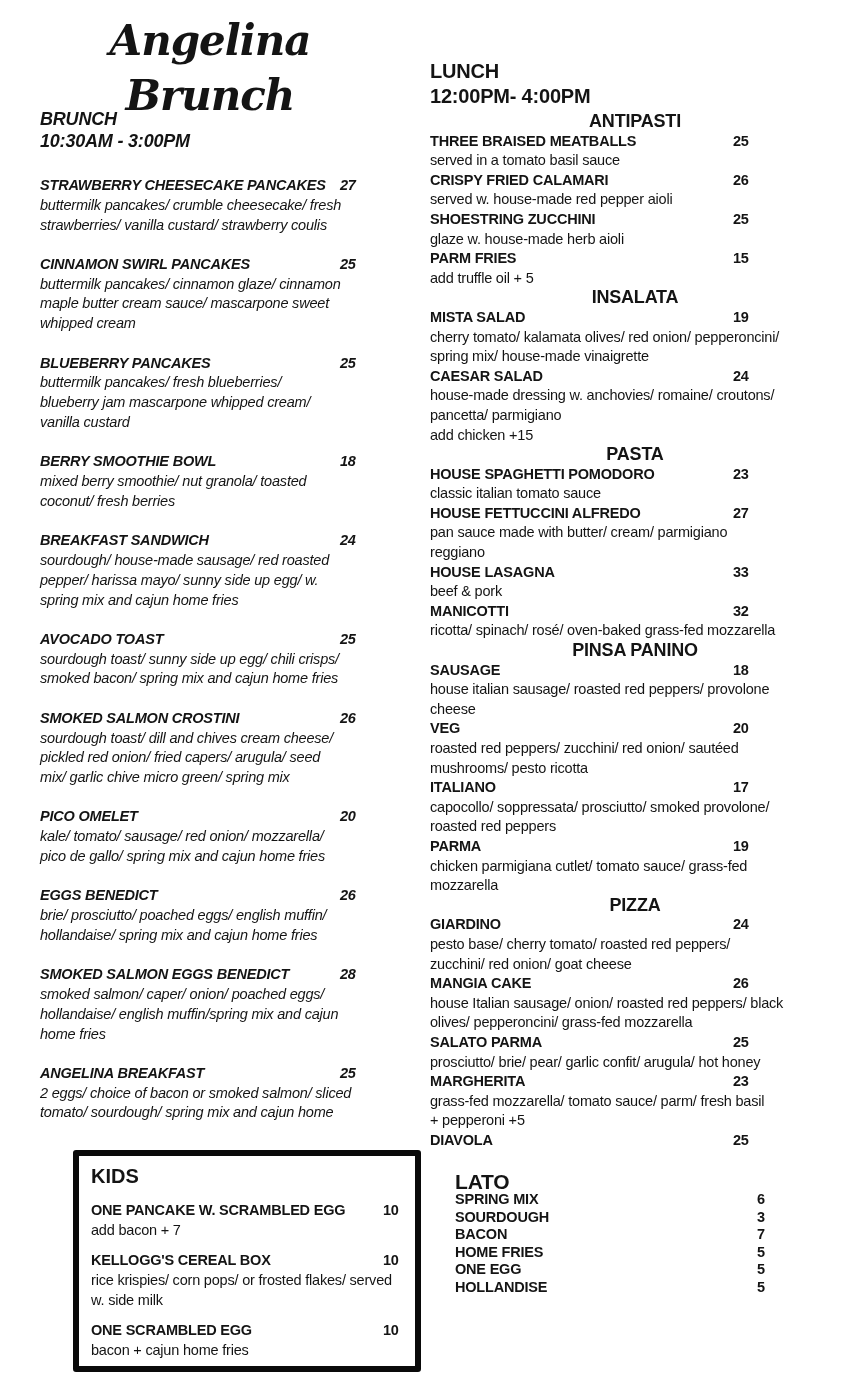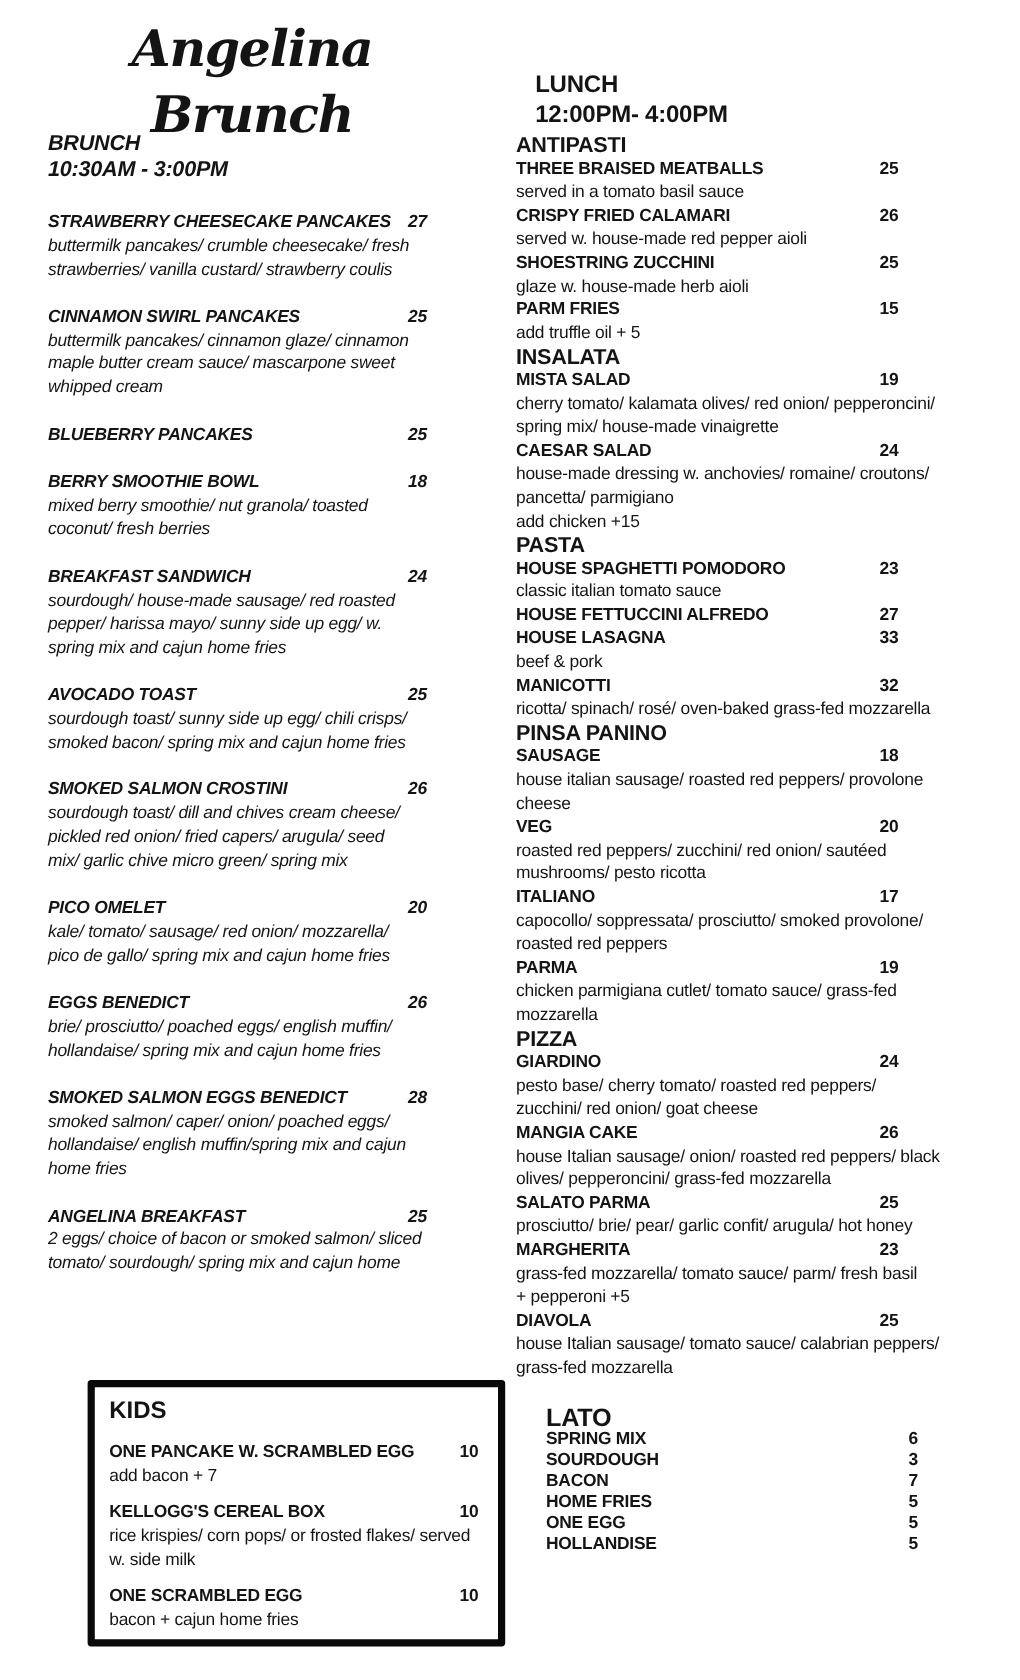--- a/index.html
+++ b/index.html
@@ -8,33 +8,33 @@
   .page { position:relative; width:850px; height:1400px; background:#ffffff; overflow:hidden;border-radius:17px; }
 
   .title { position:absolute; left:25px; top:14px; width:370px; text-align:center;
            font-family:"DejaVu Serif", serif; font-style:italic; font-weight:700;
            font-size:42px; line-height:1.3; letter-spacing:-1px; }
 
   .left-col  { position:absolute; left:40px;  top:108px; width:358px;font-style:italic; }
   .right-col { position:absolute; left:430px; top:59px;  width:410px; }
 
   .col-head { font-size:18px; font-weight:700; line-height:22px; margin-bottom:24px; letter-spacing:-0.2px; }
-  .right-col .col-head { font-size:20px; line-height:25px; margin-bottom:3px;margin-left:16px; }
+  .right-col .col-head { font-size:20px; line-height:25px; margin-bottom:3px; }
 
   .item { margin-bottom:19.5px; font-size:14.5px; line-height:19.8px; letter-spacing:-0.2px; }
   .right-col .item { margin-bottom:0; line-height:19.6px; }
 
   .row { position:relative; }
   .nm  { font-weight:700; }
   .pr  { position:absolute; top:0; font-weight:700; }
   .left-col .pr  { left:300px; }
   .right-col .pr { left:303px; }
   .desc { white-space:pre; }
 
-  .sec-h { text-align:left; font-weight:700; font-size:18px; line-height:19.6px; letter-spacing:-0.2px; }
+  .sec-h { text-align:center; font-weight:700; font-size:18px; line-height:19.6px; letter-spacing:-0.2px; }
 
   .kids-box { position:absolute; left:37px; top:1150px; width:348px; height:222px;
               border:6px solid #0a0a0a; border-radius:3px; padding:8px 12px; background:#ffffff;margin-left:36px; }
   .kids-head { font-size:20px; font-weight:700; line-height:24px; margin-bottom:12px; }
   .kids-box .item { margin-bottom:10px; line-height:20px; }
   .kids-box .pr { left:292px; }
 
   .lato { margin-top:22px; margin-left:25px; font-size:14.5px; line-height:17.4px; letter-spacing:-0.2px; }
   .lato-head { font-weight:700; font-size:21px; line-height:19px; }
   .lato .nm, .lato .pr { font-weight:700; }
@@ -71,20 +71,23 @@
           <div class="desc">buttermilk pancakes/ cinnamon glaze/ cinnamon
 maple butter cream sauce/ mascarpone sweet
 whipped cream</div>
         </div>
 
         <div class="item">
           <div class="row">
             <span class="nm">BLUEBERRY PANCAKES</span>
             <span class="pr">25</span>
           </div>
+          <div class="desc">buttermilk pancakes/ fresh blueberries/
+blueberry jam mascarpone whipped cream/
+vanilla custard</div>
         </div>
 
         <div class="item">
           <div class="row">
             <span class="nm">BERRY SMOOTHIE BOWL</span>
             <span class="pr">18</span>
           </div>
           <div class="desc">mixed berry smoothie/ nut granola/ toasted
 coconut/ fresh berries</div>
         </div>
@@ -262,20 +265,22 @@
             <span class="pr">23</span>
           </div>
           <div class="desc">classic italian tomato sauce</div>
         </div>
 
         <div class="item">
           <div class="row">
             <span class="nm">HOUSE FETTUCCINI ALFREDO</span>
             <span class="pr">27</span>
           </div>
+          <div class="desc">pan sauce made with butter/ cream/ parmigiano
+reggiano</div>
         </div>
 
         <div class="item">
           <div class="row">
             <span class="nm">HOUSE LASAGNA</span>
             <span class="pr">33</span>
           </div>
           <div class="desc">beef &amp; pork</div>
         </div>
 
@@ -364,22 +369,20 @@
           </div>
           <div class="desc">grass-fed mozzarella/ tomato sauce/ parm/ fresh basil
 + pepperoni +5</div>
         </div>
 
         <div class="item">
           <div class="row">
             <span class="nm">DIAVOLA</span>
             <span class="pr">25</span>
           </div>
-          <div class="desc">house Italian sausage/ tomato sauce/ calabrian peppers/
-grass-fed mozzarella</div>
         </div>
       </div>
 
     <div class="lato">
       <div class="lato-head">LATO</div>
       <div>
 
           <div class="row">
             <span class="nm">SPRING MIX</span>
             <span class="pr">6</span>

